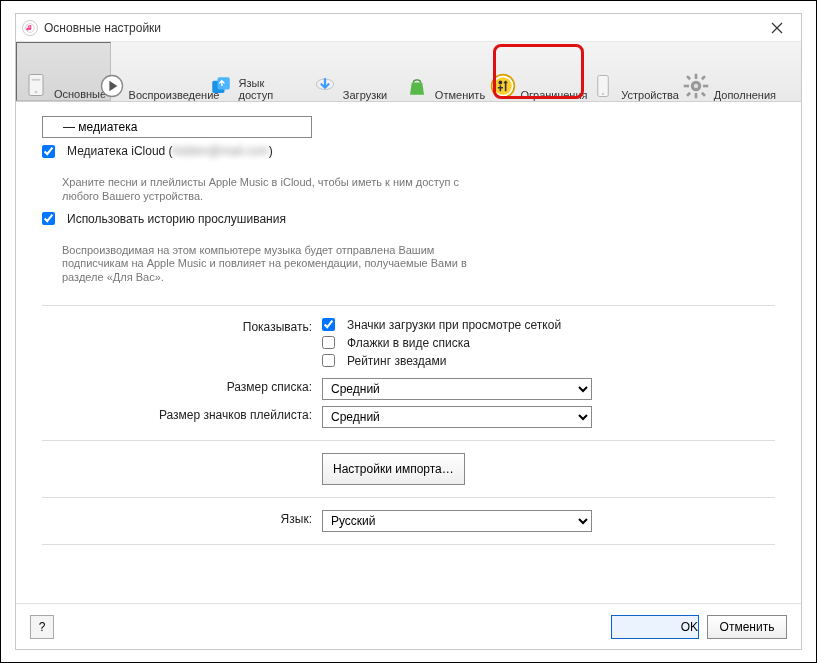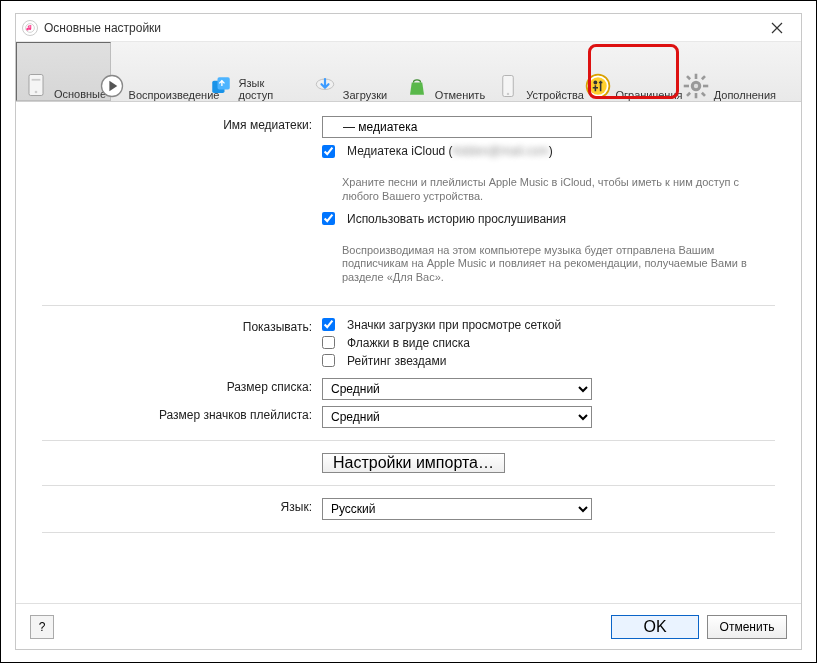--- a/index.html
+++ b/index.html
@@ -21,25 +21,25 @@
   .content { flex: 1; overflow: auto; padding: 14px 26px 6px 26px; font-size: 12px; color: #222; }
   .row { display: flex; margin-bottom: 6px; }
   .lab { width: 280px; text-align: right; padding-right: 10px; padding-top: 2px; }
   .val { flex: 1; }
   .text-input { width: 270px; height: 22px; border: 1px solid #888; padding: 1px 20px; font-size: 12px; }
   .chk-row { display: flex; align-items: center; gap: 12px; margin-bottom: 4px; }
   .chk-row input { width: 13px; height: 13px; }
   .note { font-size: 11px; color: #777; margin: 18px 0 8px 20px; max-width: 430px; line-height: 1.25; }
   .hr { border: none; border-top: 1px solid #ddd; margin: 12px 0; }
   select.sel { width: 270px; height: 22px; border: 1px solid #888; background: #fff; font-size: 12px; padding: 1px 4px; }
-  .btn { min-width: 120px; height: 20px; border: 1px solid #888; background: linear-gradient(#fff,#eee); font-size: 16px; cursor: pointer; padding: 0 10px; }
+  .btn { min-width: 120px; height: 32px; border: 1px solid #888; background: linear-gradient(#fff,#eee); font-size: 12px; cursor: pointer; padding: 0 10px; }
   .footer { height: 46px; border-top: 1px solid #e0e0e0; display: flex; align-items: center; padding: 0 14px; gap: 8px; }
   .footer .help { width: 24px; height: 24px; border: 1px solid #aaa; background: #f4f4f4; font-size: 12px; cursor: pointer; }
   .footer-spacer { flex: 1; }
-  .ok { min-width: 88px; height: 24px; border: 1px solid #0a64c8; background: #eaf3ff; color: #000; font-size: 16px; cursor: pointer; }
+  .ok { min-width: 88px; height: 24px; border: 1px solid #0a64c8; background: #eaf3ff; color: #000; font-size: 12px; cursor: pointer; text-align: right; }
   .cancel { min-width: 80px; height: 24px; border: 1px solid #888; background: linear-gradient(#fff,#eee); font-size: 12px; cursor: pointer; text-align: center; }
   .blur { color: transparent; text-shadow: 0 0 6px #888; }
 </style>
 </head>
 <body>
 <div class="outer-gap">
 <div class="window">
 
   <div class="titlebar">
     <span class="app-icon">
@@ -97,39 +97,39 @@
     </div>
     <div class="tool">
       <span class="ticon">
             <svg viewBox="0 0 32 32">
               <path d="M10 12h12l2 14H8z" fill="#59b84a"></path>
               <path d="M12 12c0-4 8-4 8 0" stroke="#3e8c31" stroke-width="1.5" fill="none"></path>
             </svg>
           </span>
       <span>Отменить</span>
     </div>
-    <div class="tool">
-      <span class="ticon">
-            <svg viewBox="0 0 32 32">
-              <rect x="10" y="4" width="12" height="24" rx="2" fill="#f5f5f5" stroke="#aaa"></rect>
-              <circle cx="16" cy="25" r="1.4" fill="#ccc"></circle>
-            </svg>
-          </span>
-      <span>Устройства</span>
-    </div>
     <div class="tool hl">
       <span class="ticon">
             <svg viewBox="0 0 32 32">
               <circle cx="16" cy="16" r="13" fill="#fff" stroke="#d9a000" stroke-width="2"></circle>
               <circle cx="16" cy="16" r="10" fill="#ffcf2d"></circle>
               <circle cx="13" cy="12" r="2.2" fill="#333"></circle>
               <path d="M13 15v7M10 18h6M19 10v12M17 12h4" stroke="#333" stroke-width="1.8" fill="none"></path>
             </svg>
           </span>
       <span>Ограничения</span>
+    </div>
+    <div class="tool">
+      <span class="ticon">
+            <svg viewBox="0 0 32 32">
+              <rect x="10" y="4" width="12" height="24" rx="2" fill="#f5f5f5" stroke="#aaa"></rect>
+              <circle cx="16" cy="25" r="1.4" fill="#ccc"></circle>
+            </svg>
+          </span>
+      <span>Устройства</span>
     </div>
     <div class="tool">
       <span class="ticon">
             <svg viewBox="0 0 32 32">
               <circle cx="16" cy="16" r="6" fill="#999"></circle>
               <g fill="#999">
                 <rect x="14.5" y="2" width="3" height="6"></rect>
                 <rect x="14.5" y="24" width="3" height="6"></rect>
                 <rect x="2" y="14.5" width="6" height="3"></rect>
                 <rect x="24" y="14.5" width="6" height="3"></rect>
@@ -140,21 +140,20 @@
               </g>
               <circle cx="16" cy="16" r="2.5" fill="#ddd"></circle>
             </svg>
           </span>
       <span>Дополнения</span>
     </div>
   </div>
 
   <div class="content">
     <div class="row">
-      <div class="lab">Имя медиатеки:</div>
       <div class="val">
         <input class="text-input" value="— медиатека" style="">
         <div class="chk-row" style="margin-top:6px">
           <input type="checkbox" checked="" style="">
           <span><span>Медиатека iCloud (</span><span class="blur">hidden@mail.com</span><span>)</span></span>
         </div>
         <div class="note">Храните песни и плейлисты Apple Music в iCloud, чтобы иметь к ним доступ с любого Вашего устройства.</div>
         <div class="chk-row">
           <input type="checkbox" checked="" style="">
           <span>Использовать историю прослушивания</span>

